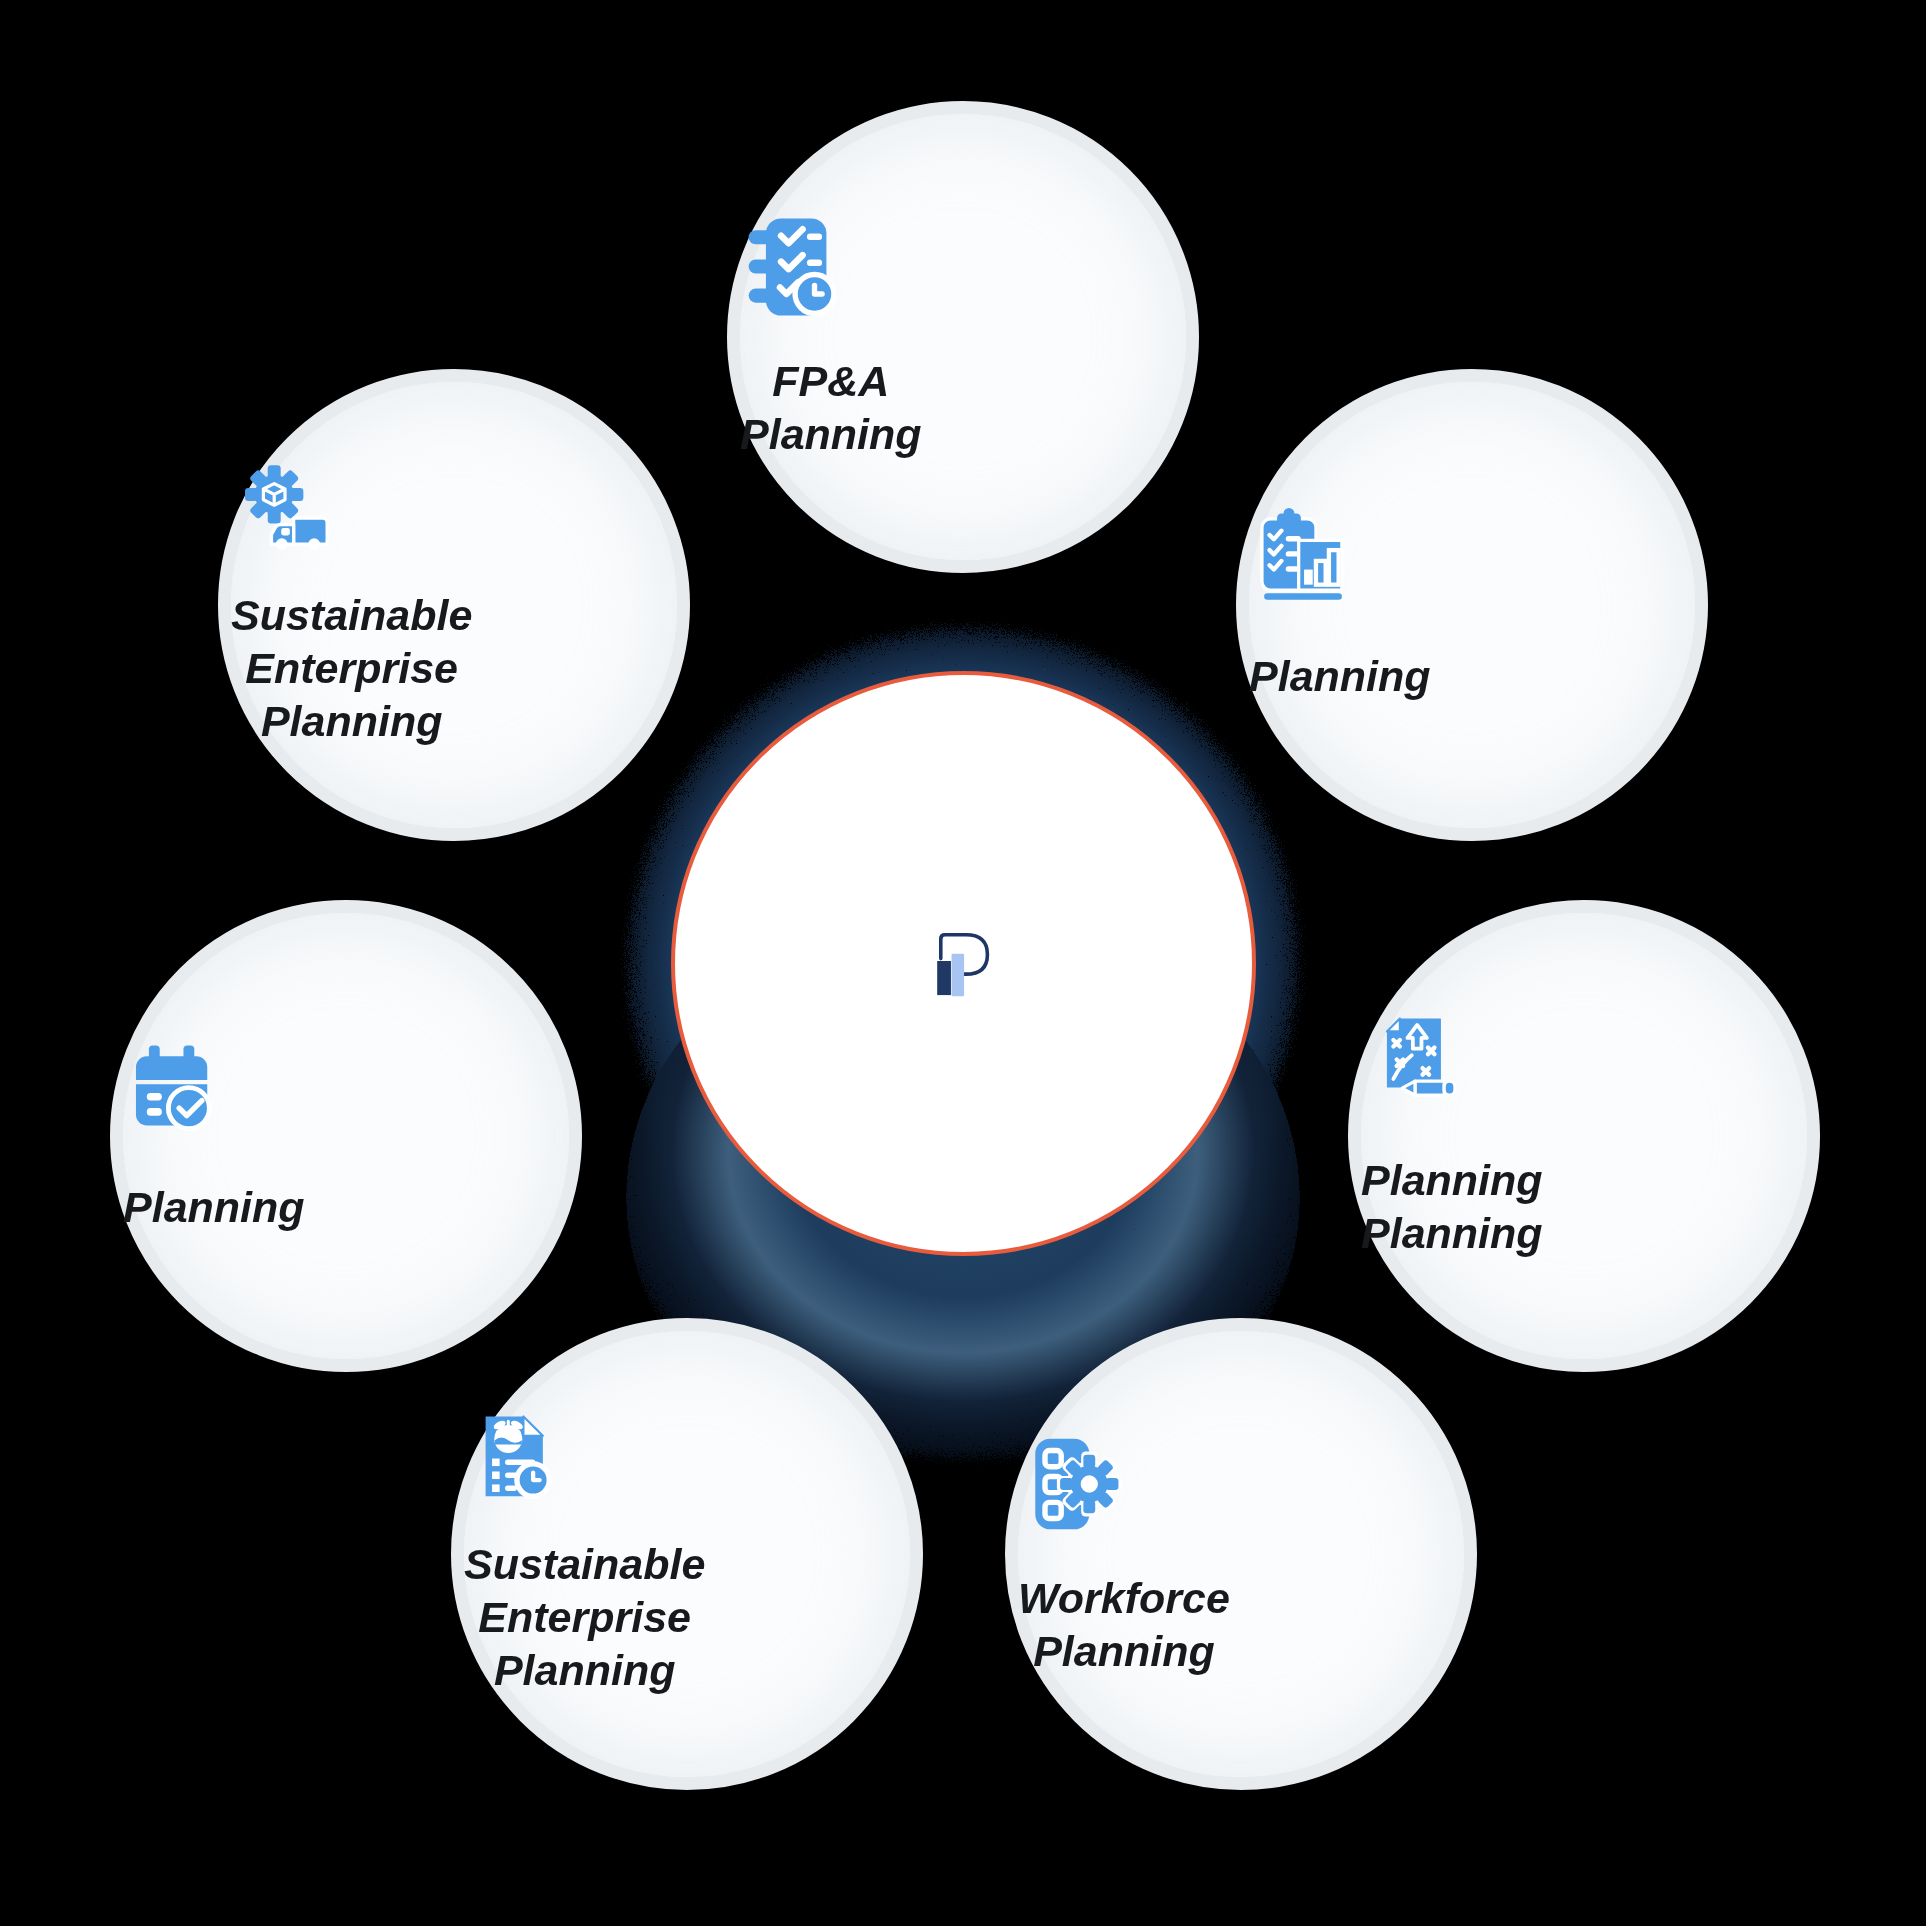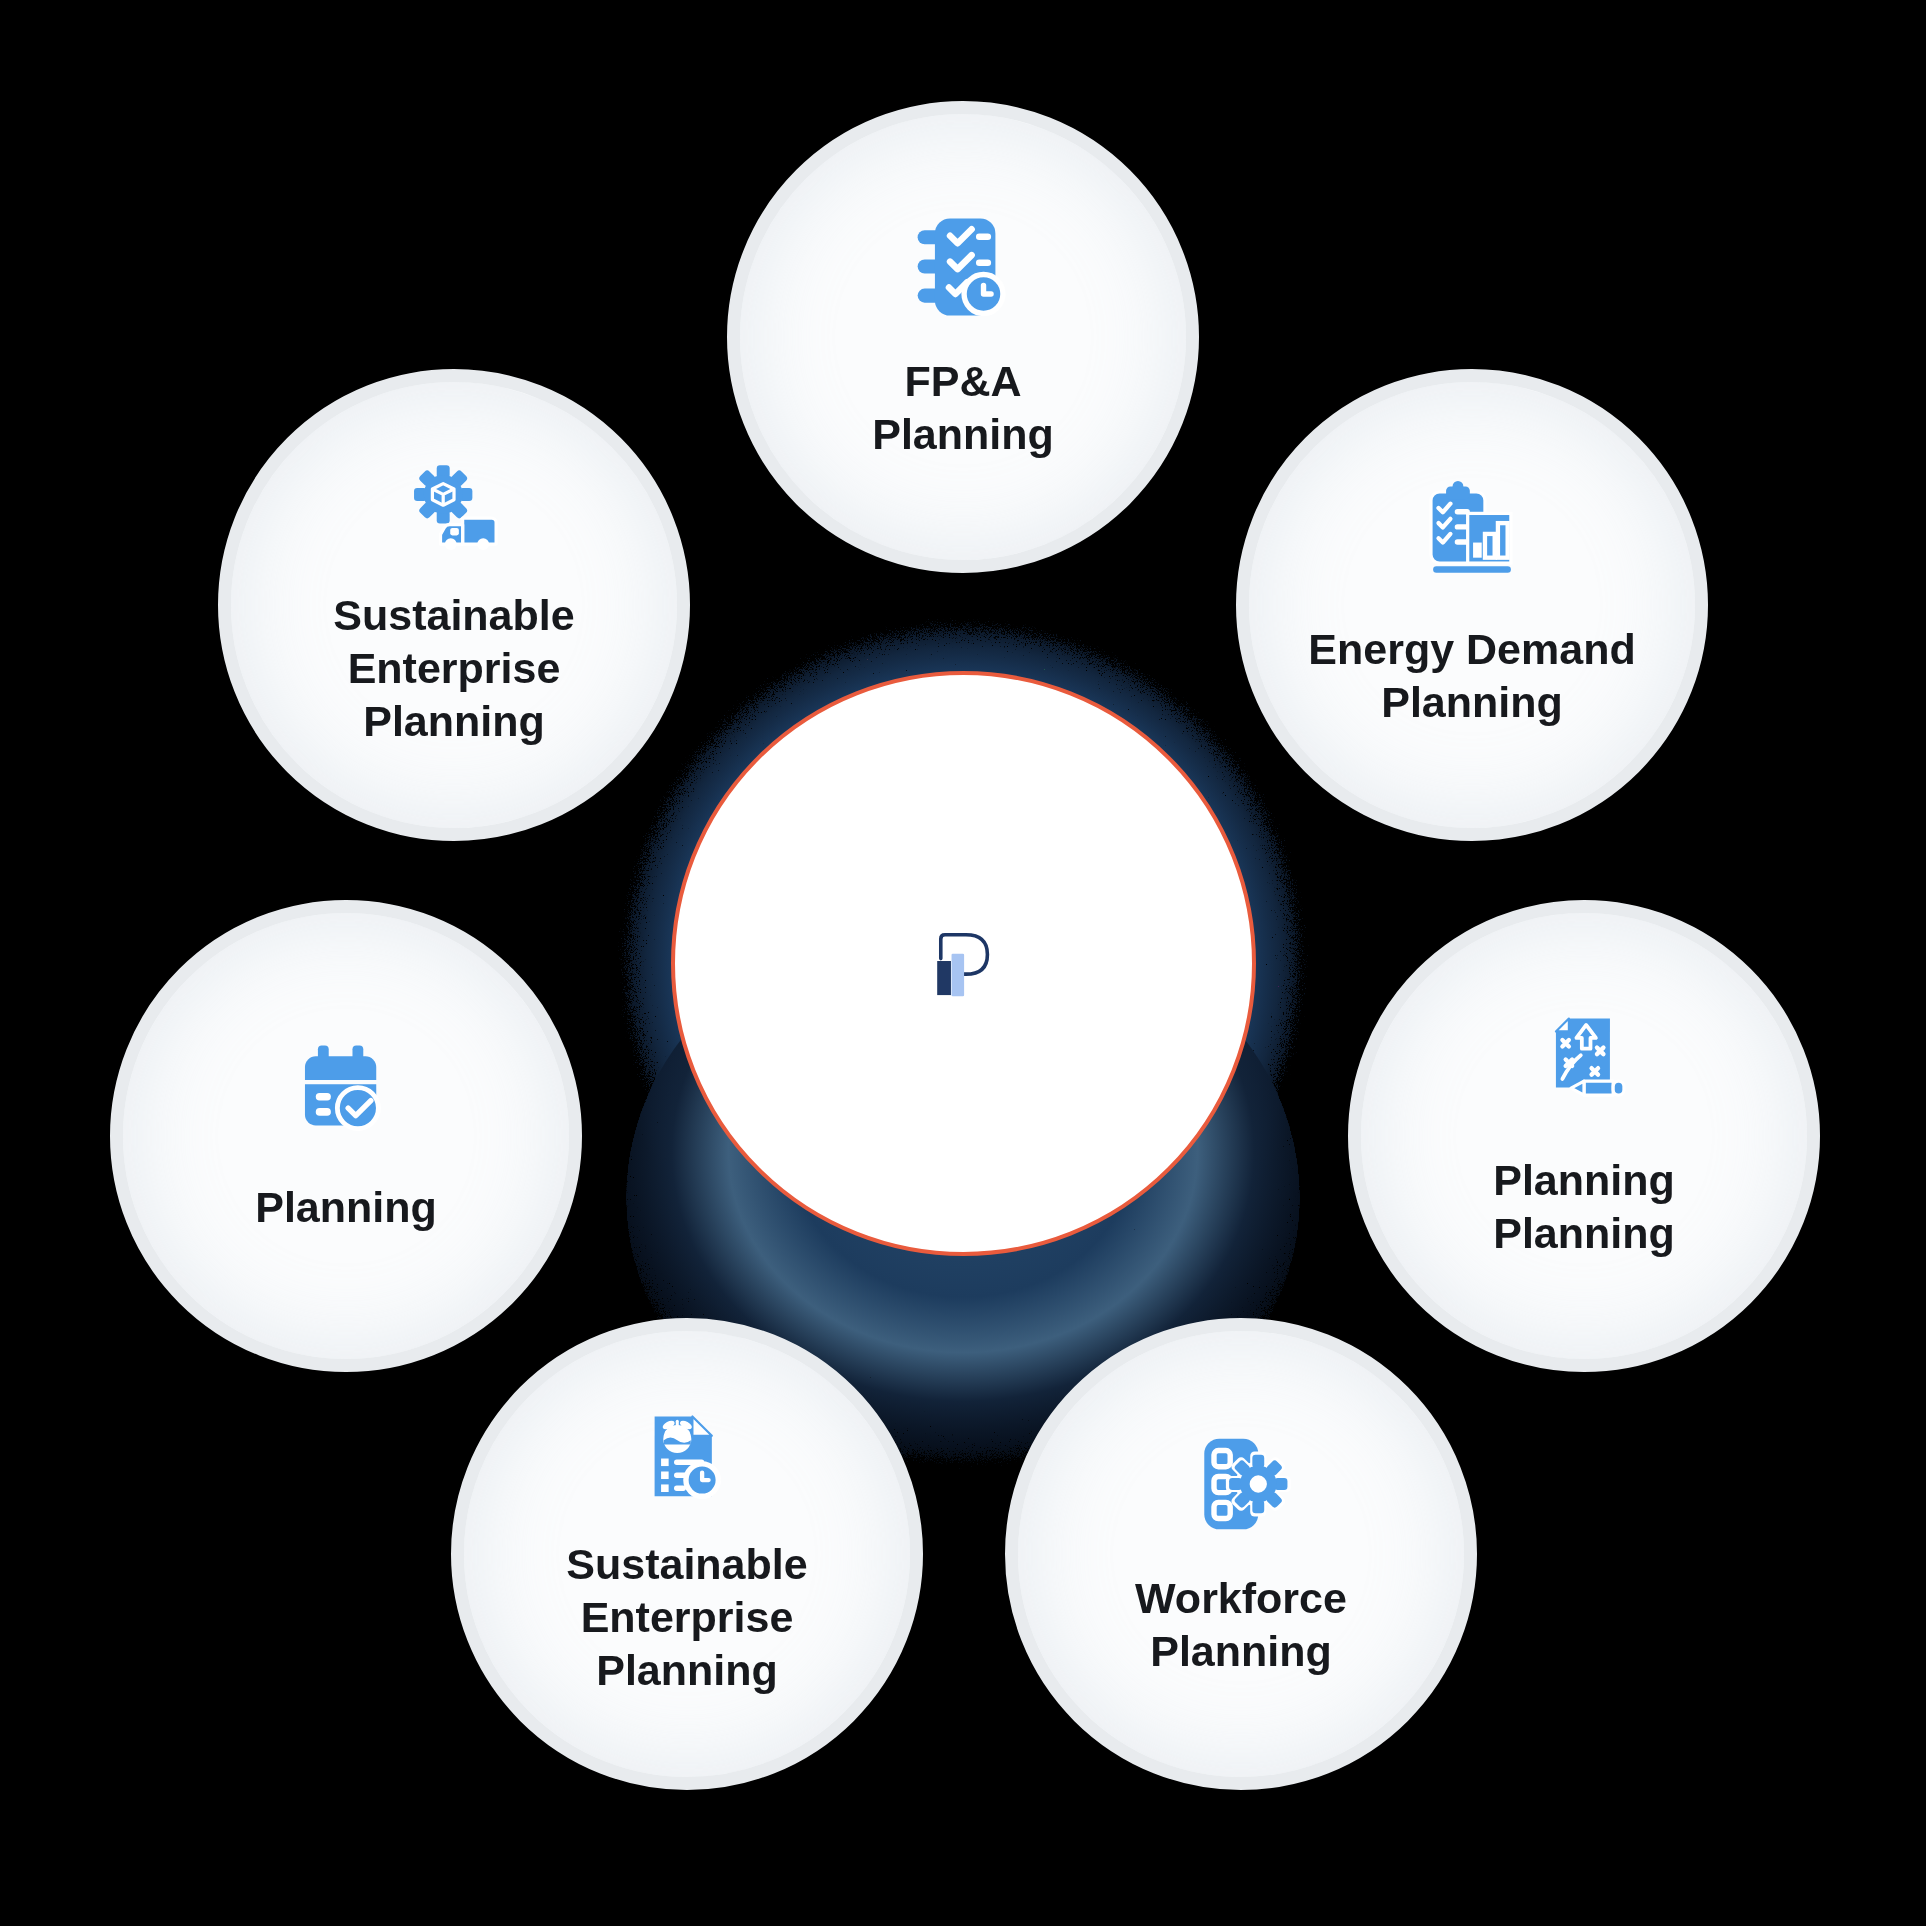--- a/index.html
+++ b/index.html
@@ -26,22 +26,22 @@
     font-size:46px;font-weight:700;color:#484848;
     letter-spacing:1.2px;white-space:nowrap;
   }
 
   
   .node{
     position:absolute;width:472px;height:472px;box-sizing:border-box;
     border-radius:50%;border:13.2px solid #E8EBEE;
     background:#FBFCFD;
     box-shadow:inset 0 0 90px rgba(203,214,223,.45);
-    display:flex;flex-direction:column;align-items:center;justify-content:center;
-    gap:34px;z-index:3;
+    display:flex;flex-direction:column;align-items:flex-start;justify-content:center;
+    gap:34px;z-index:3;font-style:italic;
   }
   .node.lines-3{gap:19px}
   .node .icon{width:108px;height:108px;flex:0 0 auto}
   .node .label{
     display:flex;flex-direction:column;align-items:center;
     font-size:43px;line-height:53px;font-weight:600;color:#17191D;
     text-align:center;letter-spacing:0;
   }
   .pos-fpa{left:727px;top:101px}
   .pos-sep-top{left:218px;top:369px}
@@ -180,21 +180,20 @@
       <rect x="34" y="40" width="14" height="5" rx="2.5"></rect>
       <rect x="34" y="54" width="14" height="5" rx="2.5"></rect>
     </g>
     <rect x="46" y="30" width="40" height="46" fill="#4D9DE9" stroke="#fff" stroke-width="3"></rect>
     <rect x="51" y="57" width="8" height="14" fill="#fff"></rect>
     <rect x="62" y="49" width="9" height="22" fill="#4D9DE9" stroke="#fff" stroke-width="4"></rect>
     <rect x="74" y="39" width="9" height="32" fill="#4D9DE9" stroke="#fff" stroke-width="4"></rect>
     <rect x="14" y="79" width="72" height="6" rx="3" fill="#4D9DE9"></rect>
   </svg>
   <div class="label">
-    <span>Energy Demand</span>
     <span>Planning</span>
   </div>
 </div>
 
 <div class="node pos-territory">
   <svg class="icon" viewBox="0 0 100 100">
     <rect x="24" y="6" width="10" height="16" rx="3.5" fill="#4D9DE9"></rect>
     <rect x="56" y="6" width="10" height="16" rx="3.5" fill="#4D9DE9"></rect>
     <path d="M12 38 V26 a10 10 0 0 1 10 -10 H68 a10 10 0 0 1 10 10 V38 Z" fill="#4D9DE9"></path>
     <path d="M12 42 V70 a10 10 0 0 0 10 10 H68 a10 10 0 0 0 10 -10 V42 Z" fill="#4D9DE9"></path>

